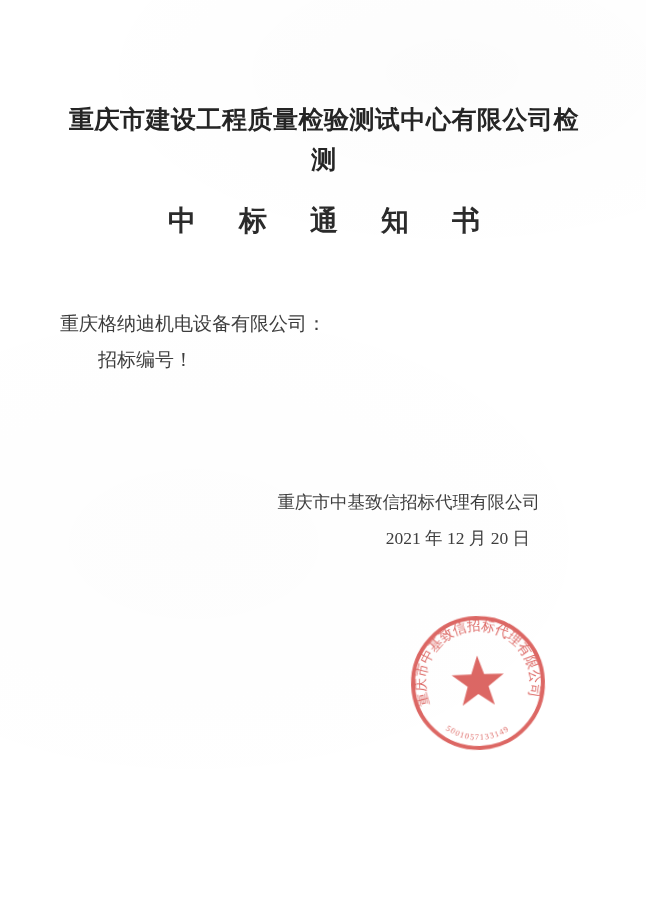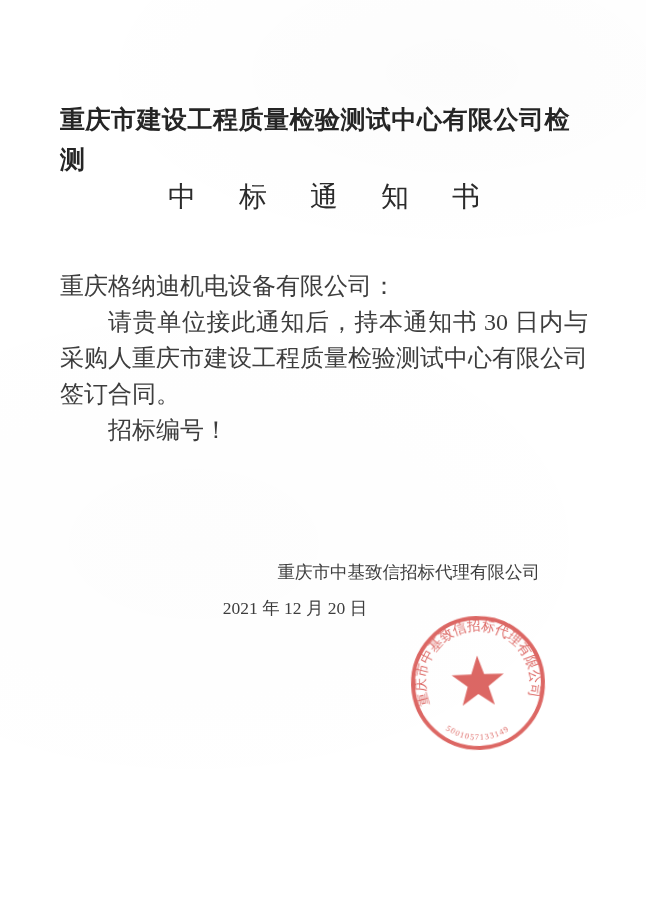--- a/index.html
+++ b/index.html
@@ -16,44 +16,46 @@
     color: #3a3a3a;
     overflow: hidden;
   }
   .content { padding: 0 58px 0 60px; }
   .doc-title {
     margin-top: 100px;
     font-size: 25px;
     line-height: 40px;
     font-weight: 700;
     color: #252525;
+    text-align: center;
     letter-spacing: 0.5px;
   }
   .doc-title .title-line { display: block; }
   .notice-heading {
+    margin-top: 24px;
     font-size: 28px;
     line-height: 34px;
-    font-weight: 400;
+    font-weight: 700;
     color: #2b2b2b;
     text-align: center;
     letter-spacing: 18px;
     text-indent: 18px;
   }
   .doc-body {
-    margin-top: 54px;
-    font-size: 24px;
+    margin-top: 68px;
+    font-size: 19px;
     line-height: 36px;
     text-align: justify;
     color: #3d3d3d;
   }
   .doc-body p { margin: 0; }
   .para { text-indent: 2em; }
   .signature { margin-top: 106px; font-size: 17.5px; line-height: 36px; color: #3d3d3d; }
   .sig-company { text-align: right; padding-right: 48px; }
-  .sig-date { text-align: center; padding-right: 58px; }
+  .sig-date { text-align: right; padding-right: 58px; }
   .seal {
     position: absolute;
     left: 407px;
     top: 612px;
     width: 142px;
     height: 142px;
     mix-blend-mode: multiply;
     opacity: 0.88;
     filter: blur(0.3px);
     transform: rotate(-2deg);
@@ -69,21 +71,20 @@
   <div class="content">
 
     <h1 class="doc-title">
       <span class="title-line">重庆市建设工程质量检验测试中心有限公司检测</span>
     </h1>
 
     <h2 class="notice-heading">中 标 通 知 书</h2>
 
     <div class="doc-body">
       <p class="addressee">重庆格纳迪机电设备有限公司：</p>
-      <p class="para">请贵单位接此通知后，持本通知书 30 日内与采购人重庆市建设工程质量检验测试中心有限公司签订合同。</p>
       <p class="para closing">招标编号！</p>
     </div>
 
     <div class="signature">
       <div class="sig-company">重庆市中基致信招标代理有限公司</div>
       <div class="sig-date">2021 年 12 月 20 日</div>
     </div>
 
   </div>
 

